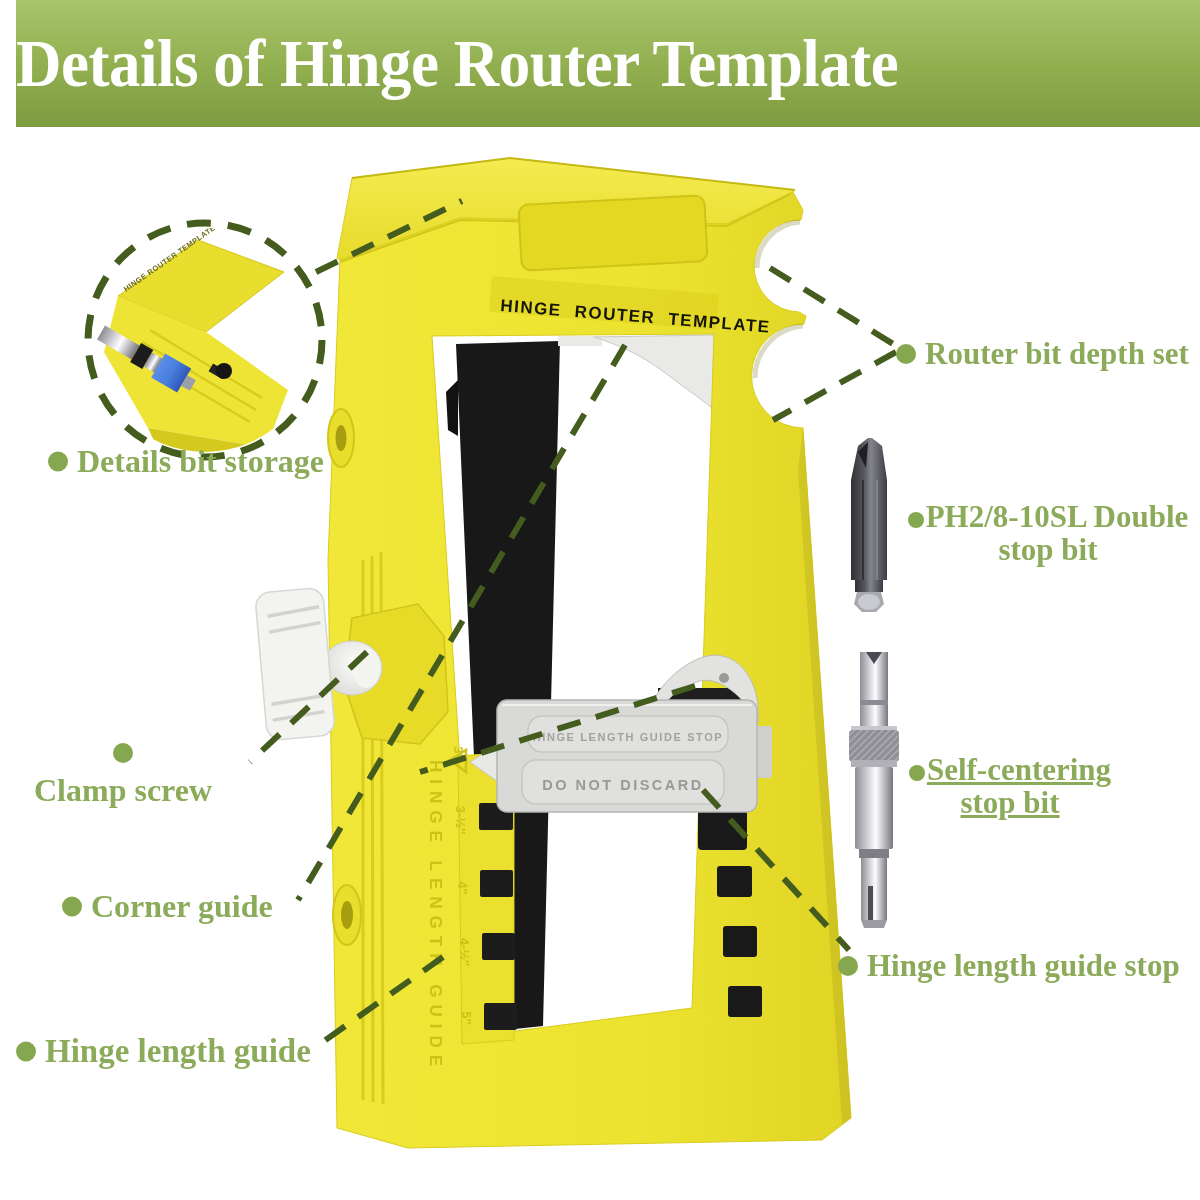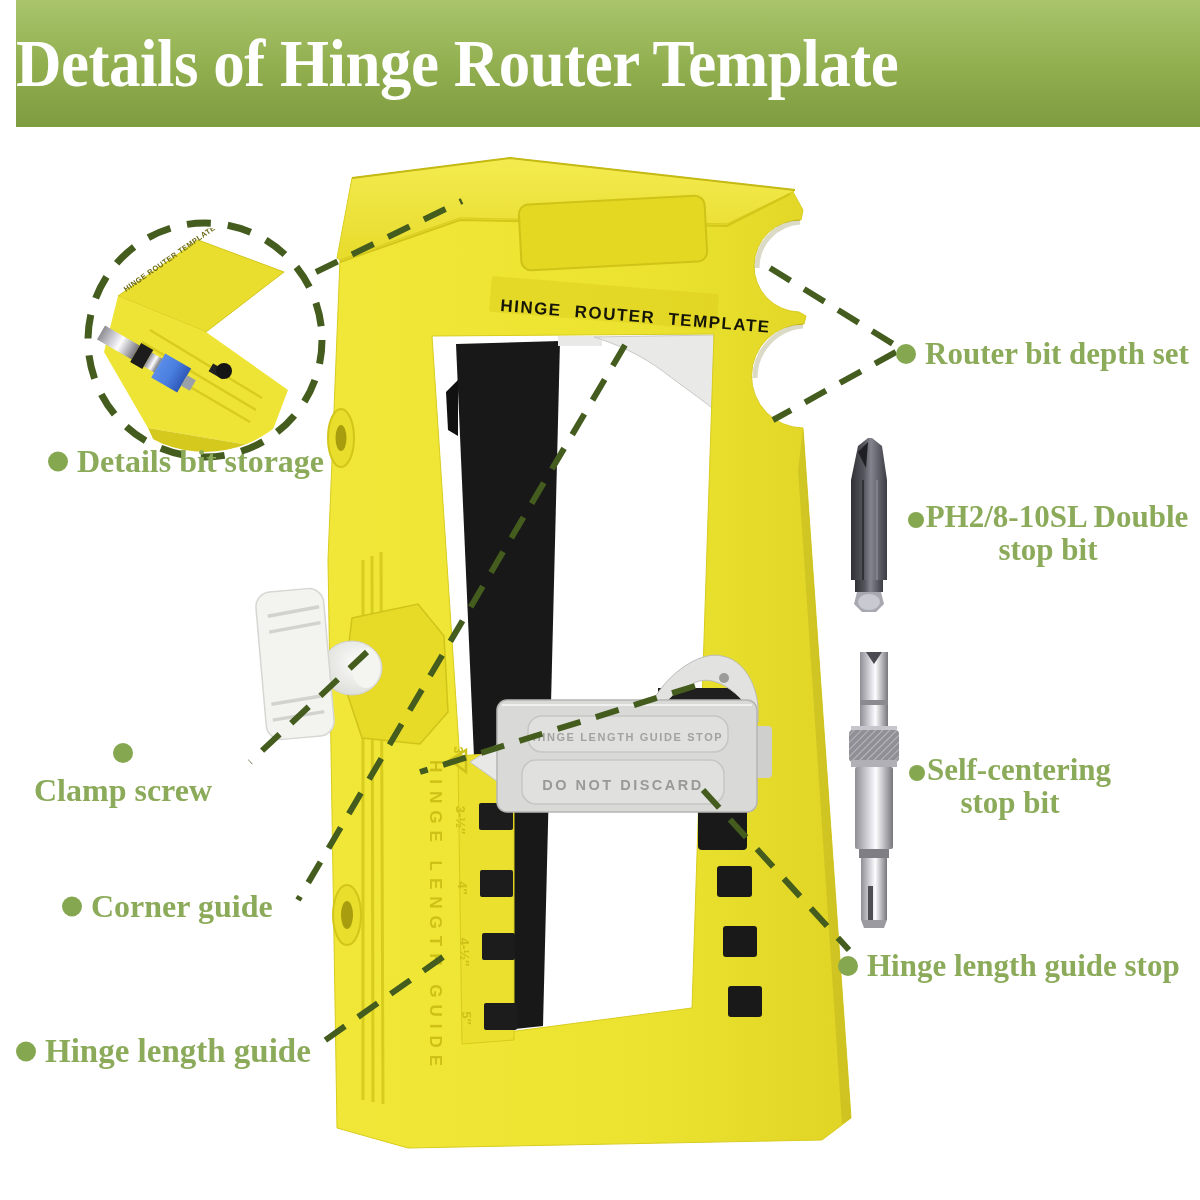--- a/index.html
+++ b/index.html
@@ -217,21 +217,21 @@
   <div class="side-label" style="left:896px;top:354px;font-size:31px;">
     <span class="dot"></span>
     <span>Router bit depth set</span>
   </div>
 
   <div class="center-label" style="left:896px;top:500px;width:304px;">
     <div><span class="dot small"></span><span>PH2/8-10SL Double</span></div>
     <div>stop bit</div>
   </div>
 
-  <div class="center-label" style="left:876px;top:753px;width:268px;">
+  <div class="center-label" style="left:876px;top:753px;width:268px;text-decoration:underline;">
     <div><span class="dot small"></span><span>Self-centering</span></div>
     <div>stop bit</div>
   </div>
 
   <div class="side-label" style="left:34px;top:776px;flex-direction:column;">
     <span class="dot"></span>
     <span>Clamp screw</span>
   </div>
 
   <div class="side-label" style="left:62px;top:906px;">

